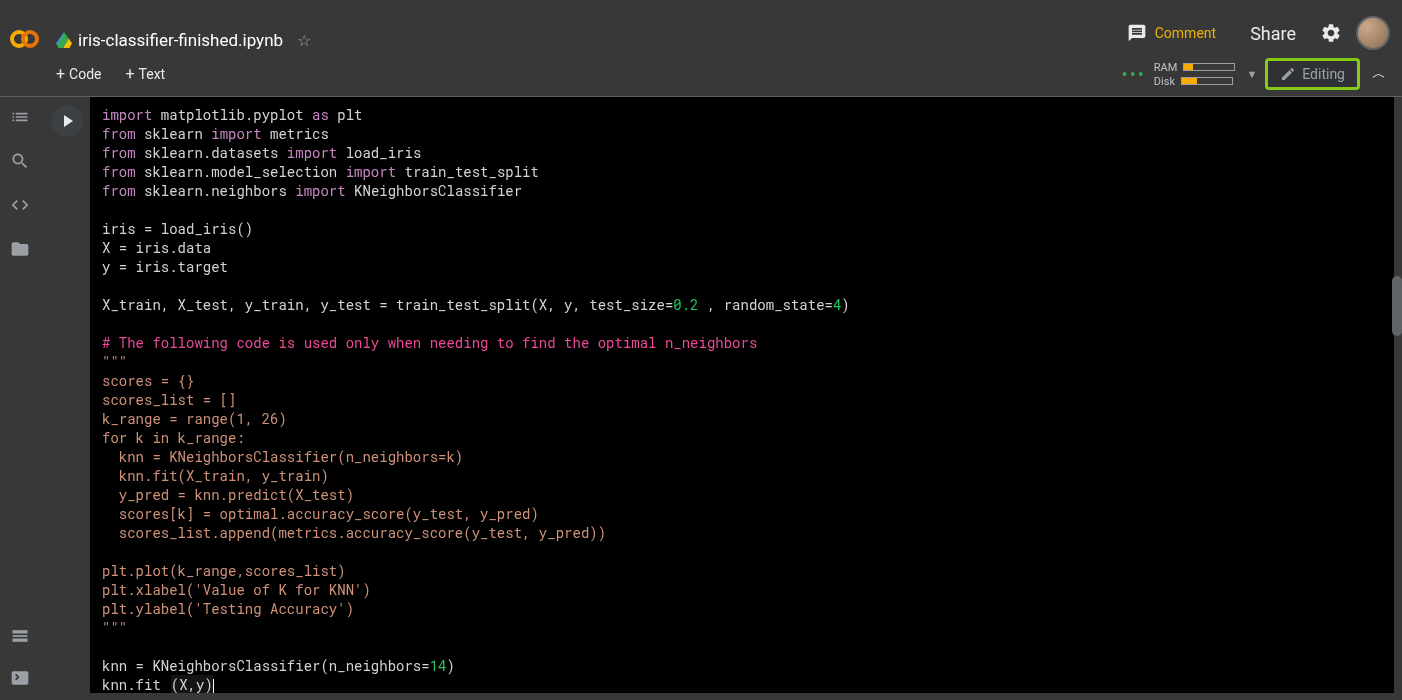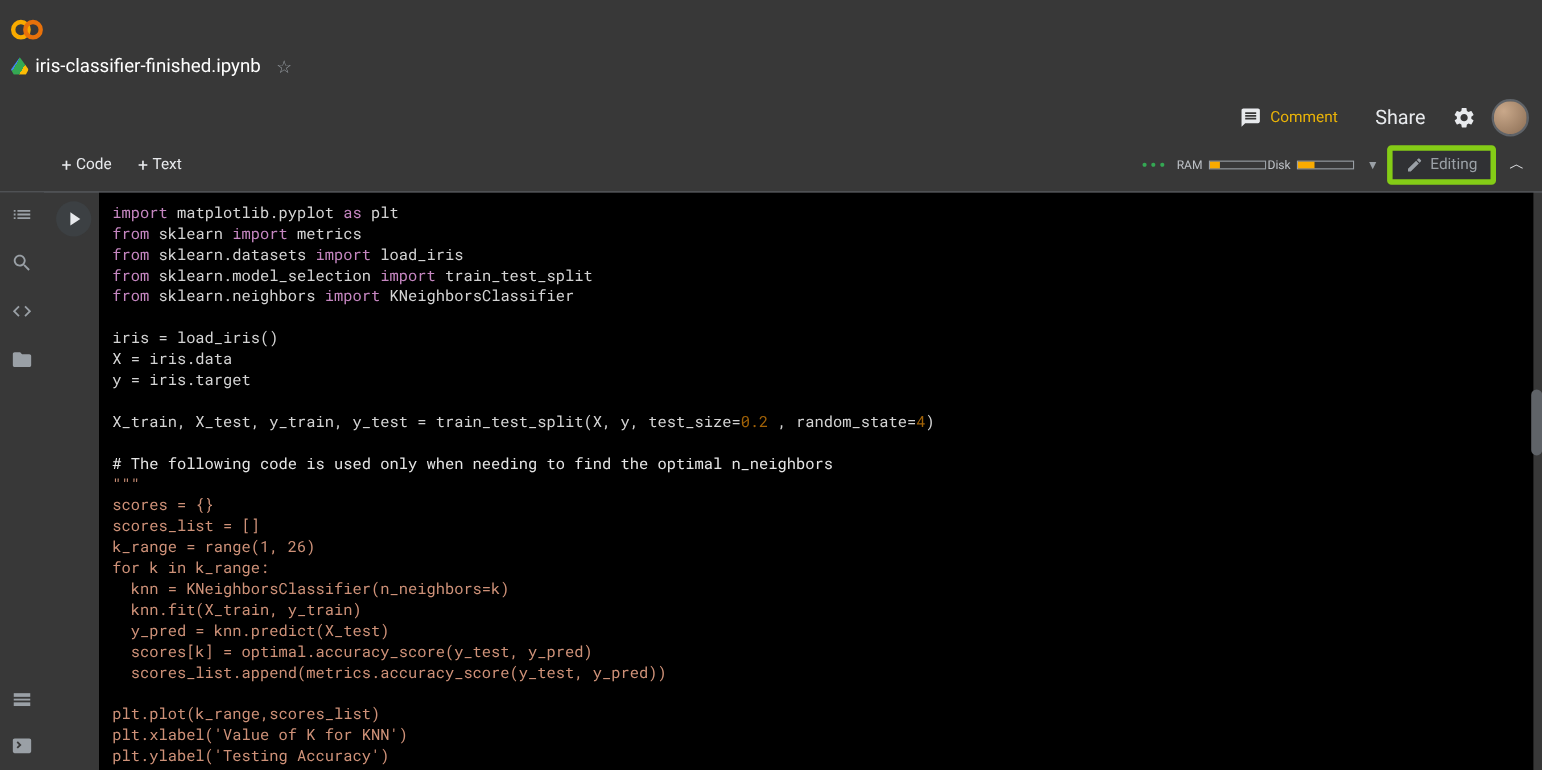--- a/index.html
+++ b/index.html
@@ -7,24 +7,23 @@
   font-family: "Google Sans", Roboto, -apple-system, BlinkMacSystemFont, sans-serif;
   background: #383838;
   color: #e8eaed;
   width: 1402px;
   height: 700px;
   overflow: hidden;
   position: relative;
 }
 .header {
   display: flex;
-  align-items: flex-start;
+  align-items: flex-end;
   padding: 8px 12px 0 10px;
   gap: 12px;
-  flex-direction: column;
 }
 .logo-wrap {
   display: flex;
   align-items: center;
   padding-top: 8px;
 }
 .logo {
   width: 34px; height: 22px;
   display: flex; align-items: center; gap: 2px;
 }
@@ -54,40 +53,40 @@
   background: radial-gradient(circle at 30% 30%, #c9a88a, #8a6d54);
   border:2px solid #5f6368;}
 .toolbar {
   display:flex; align-items:center; padding: 8px 12px 6px 48px;
   gap:8px; font-size:14px;
   border-bottom:1px solid #5f6368;
 }
 .tb-btn { display:flex; align-items:center; gap:4px; color:#e8eaed; cursor:pointer; padding:4px 8px; border-radius:4px;}
 .tb-spacer{flex:1;}
 .status-dots{color:#34a853; letter-spacing:2px; font-size:18px;}
-.ram-disk{display:flex;flex-direction:row;gap:1px;font-size:11px;color:#bdc1c6;}
+.ram-disk{display:flex;flex-direction:column;gap:1px;font-size:11px;color:#bdc1c6;}
 .ram-disk .row{display:flex;align-items:center;gap:6px;}
 .bar{width:52px;height:8px;border:1px solid #9aa0a6;position:relative;}
 .bar .fill{position:absolute;left:0;top:0;bottom:0;background:#f9ab00;}
-.editing-btn{display:flex;align-items:center;gap:6px;background:#303134;border:5px solid #84cc16;color:#9aa0a6;padding:5px 12px;border-radius:4px;font-size:14px;}
+.editing-btn{display:flex;align-items:center;gap:6px;background:#303134;border:3px solid #84cc16;color:#9aa0a6;padding:5px 12px;border-radius:4px;font-size:14px;}
 .caret-up{color:#e8eaed;font-size:14px;cursor:pointer;padding:4px;}
 .body-wrap{display:flex;height:calc(700px - 104px);}
 .left-rail{width:40px;background:#383838;display:flex;flex-direction:column;align-items:center;gap:24px;padding-top:10px;}
 .left-rail .icon{width:20px;height:20px;color:#9aa0a6;cursor:pointer;display:flex;align-items:center;justify-content:center;}
 .bottom-rail{position:absolute;left:0;bottom:0;width:40px;display:flex;flex-direction:column;align-items:center;gap:22px;padding-bottom:12px;}
 .main{flex:1;position:relative;overflow:hidden;}
 .cell{display:flex;margin:0 8px 0 4px;}
 .run-col{width:46px;display:flex;justify-content:center;padding-top:8px;}
 .run-btn{width:32px;height:32px;border-radius:50%;background:#3c4043;display:flex;align-items:center;justify-content:center;cursor:pointer;}
 .tri{width:0;height:0;border-left:9px solid #e8eaed;border-top:6px solid transparent;border-bottom:6px solid transparent;margin-left:2px;}
 .code-area{flex:1;background:#000;padding:8px 12px;font-family:"Roboto Mono",Menlo,Consolas,monospace;font-size:14px;line-height:19px;white-space:pre;color:#d4d4d4;overflow:hidden;position:relative;}
 .kw{color:#c586c0;}
-.comment{color:#e5e5e5;text-align:center;}
+.comment{color:#ec4899;text-align:center;}
 .str{color:#ce9178;}
-.num{color:#a16207;}
+.num{color:#22c55e;}
 .hl{background:rgba(255,255,255,0.08);margin-left:10px;}
 .cursor-caret{display:inline-block;width:1px;height:15px;background:#fff;vertical-align:middle;}
 .scrollbar-vertical{position:absolute;right:0;top:30%;width:10px;height:60px;background:#5f6368;border-radius:5px;}
 .chev{font-size:11px;color:#9aa0a6;margin-left:3px;}
 svg{display:block;}
 .plus{font-size:16px;line-height:1;}
 </style>
 </head>
 <body>
 

